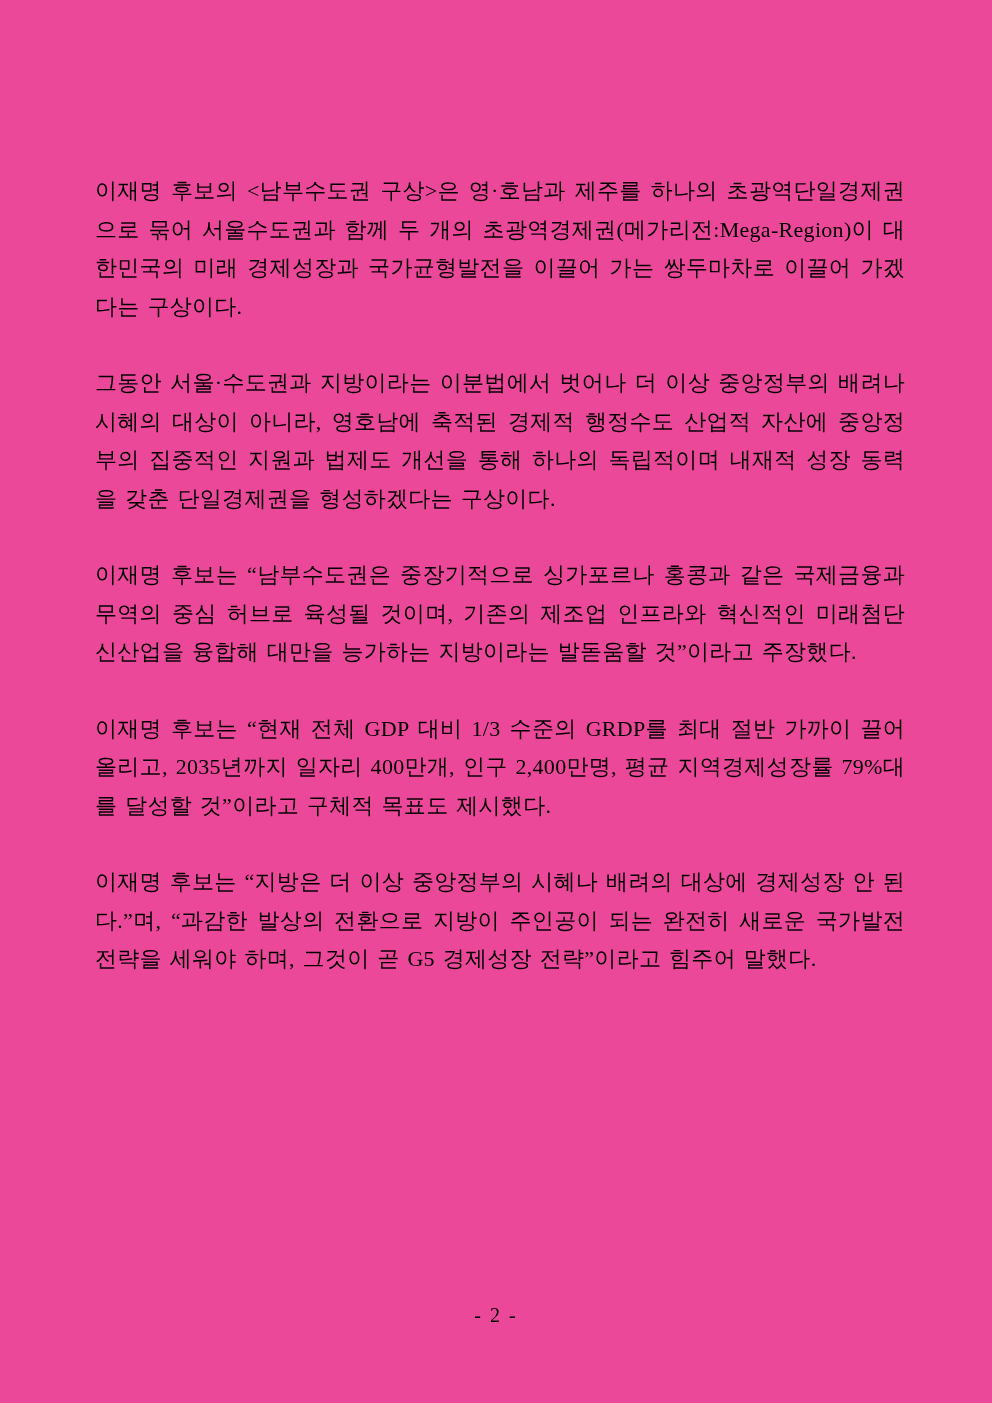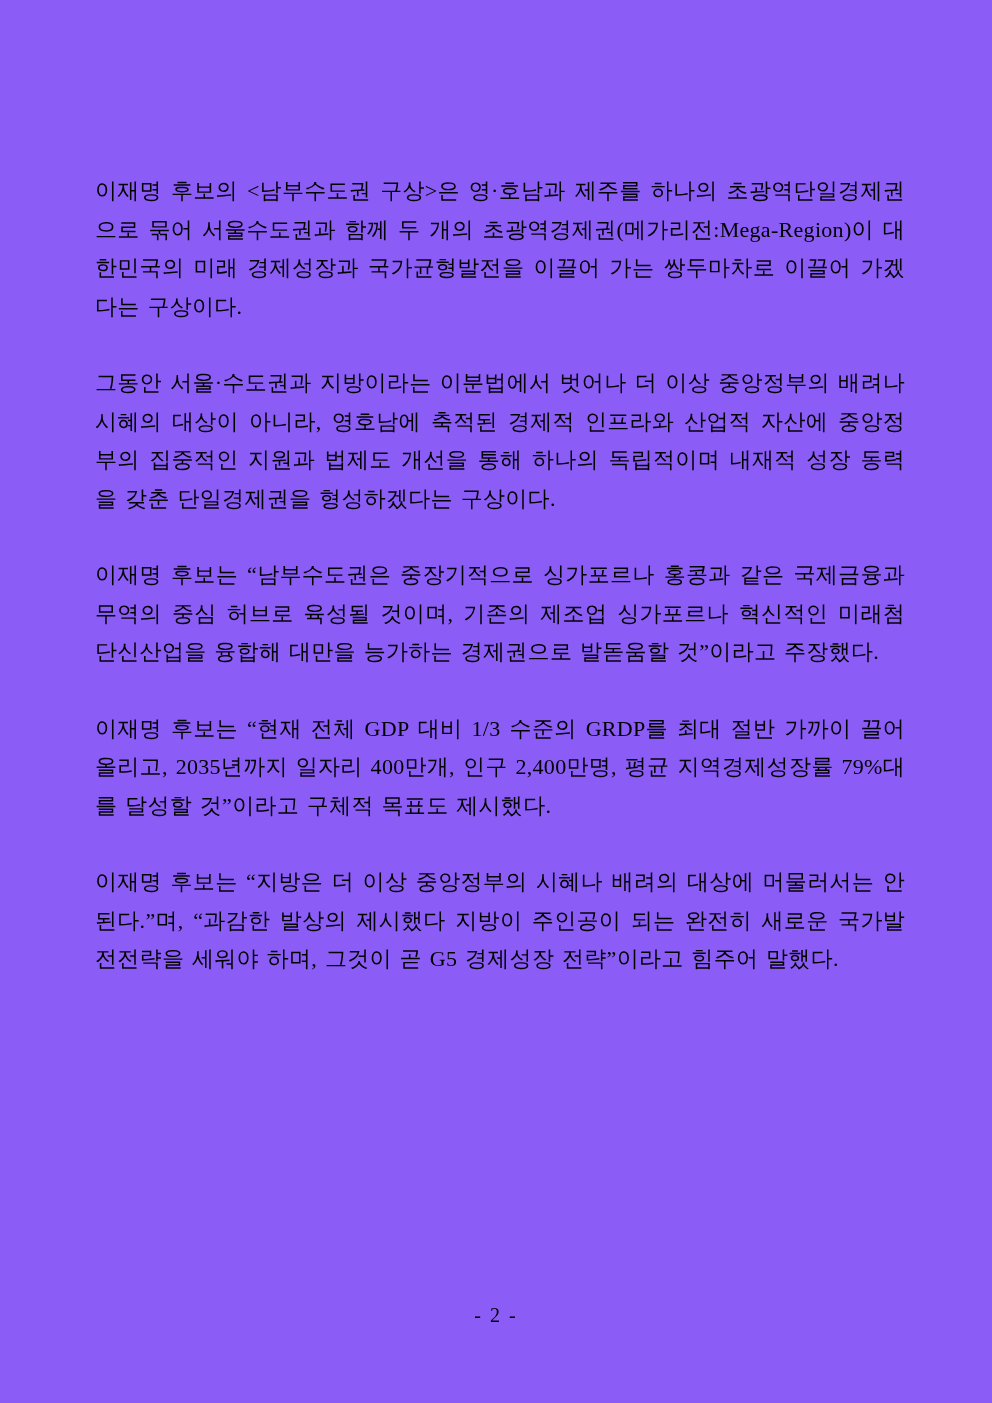--- a/index.html
+++ b/index.html
@@ -12,21 +12,21 @@
     background: #ffffff;
     position: relative;
     font-family: "Liberation Serif", "DejaVu Serif", serif;
   }
   .page {
     position: absolute;
     left: 0;
     top: 0;
     width: 992px;
     height: 1403px;
-    background: #8b5cf6;
+    background: #ec4899;
     overflow: hidden;
   }
   .doc-body {
     position: absolute;
     left: 95px;
     top: 172px;
     width: 810px;
     color: #000000;
   }
   .doc-body p {
@@ -50,21 +50,21 @@
     font-size: 20px;
     letter-spacing: 2px;
   }
 </style>
 </head>
 <body>
 
 <div class="page">
   <div class="doc-body">
     <p>이재명 후보의 &lt;남부수도권 구상&gt;은 영·호남과 제주를 하나의 초광역단일경제권으로 묶어 서울수도권과 함께 두 개의 초광역경제권(메가리전:Mega-Region)이 대한민국의 미래 경제성장과 국가균형발전을 이끌어 가는 쌍두마차로 이끌어 가겠다는 구상이다.</p>
-    <p>그동안 서울·수도권과 지방이라는 이분법에서 벗어나 더 이상 중앙정부의 배려나 시혜의 대상이 아니라, 영호남에 축적된 경제적 인프라와 산업적 자산에 중앙정부의 집중적인 지원과 법제도 개선을 통해 하나의 독립적이며 내재적 성장 동력을 갖춘 단일경제권을 형성하겠다는 구상이다.</p>
-    <p>이재명 후보는 “남부수도권은 중장기적으로 싱가포르나 홍콩과 같은 국제금융과 무역의 중심 허브로 육성될 것이며, 기존의 제조업 싱가포르나 혁신적인 미래첨단신산업을 융합해 대만을 능가하는 경제권으로 발돋움할 것”이라고 주장했다.</p>
+    <p>그동안 서울·수도권과 지방이라는 이분법에서 벗어나 더 이상 중앙정부의 배려나 시혜의 대상이 아니라, 영호남에 축적된 경제적 행정수도 산업적 자산에 중앙정부의 집중적인 지원과 법제도 개선을 통해 하나의 독립적이며 내재적 성장 동력을 갖춘 단일경제권을 형성하겠다는 구상이다.</p>
+    <p>이재명 후보는 “남부수도권은 중장기적으로 싱가포르나 홍콩과 같은 국제금융과 무역의 중심 허브로 육성될 것이며, 기존의 제조업 인프라와 혁신적인 미래첨단신산업을 융합해 대만을 능가하는 지방이라는 발돋움할 것”이라고 주장했다.</p>
     <p>이재명 후보는 “현재 전체 GDP 대비 1/3 수준의 GRDP를 최대 절반 가까이 끌어올리고, 2035년까지 일자리 400만개, 인구 2,400만명, 평균 지역경제성장률 79%대를 달성할 것”이라고 구체적 목표도 제시했다.</p>
-    <p>이재명 후보는 “지방은 더 이상 중앙정부의 시혜나 배려의 대상에 머물러서는 안 된다.”며, “과감한 발상의 제시했다 지방이 주인공이 되는 완전히 새로운 국가발전전략을 세워야 하며, 그것이 곧 G5 경제성장 전략”이라고 힘주어 말했다.</p>
+    <p>이재명 후보는 “지방은 더 이상 중앙정부의 시혜나 배려의 대상에 경제성장 안 된다.”며, “과감한 발상의 전환으로 지방이 주인공이 되는 완전히 새로운 국가발전전략을 세워야 하며, 그것이 곧 G5 경제성장 전략”이라고 힘주어 말했다.</p>
   </div>
   <div class="page-footer">
     <span>- 2 -</span>
   </div>
 </div>
 
 </body></html>

